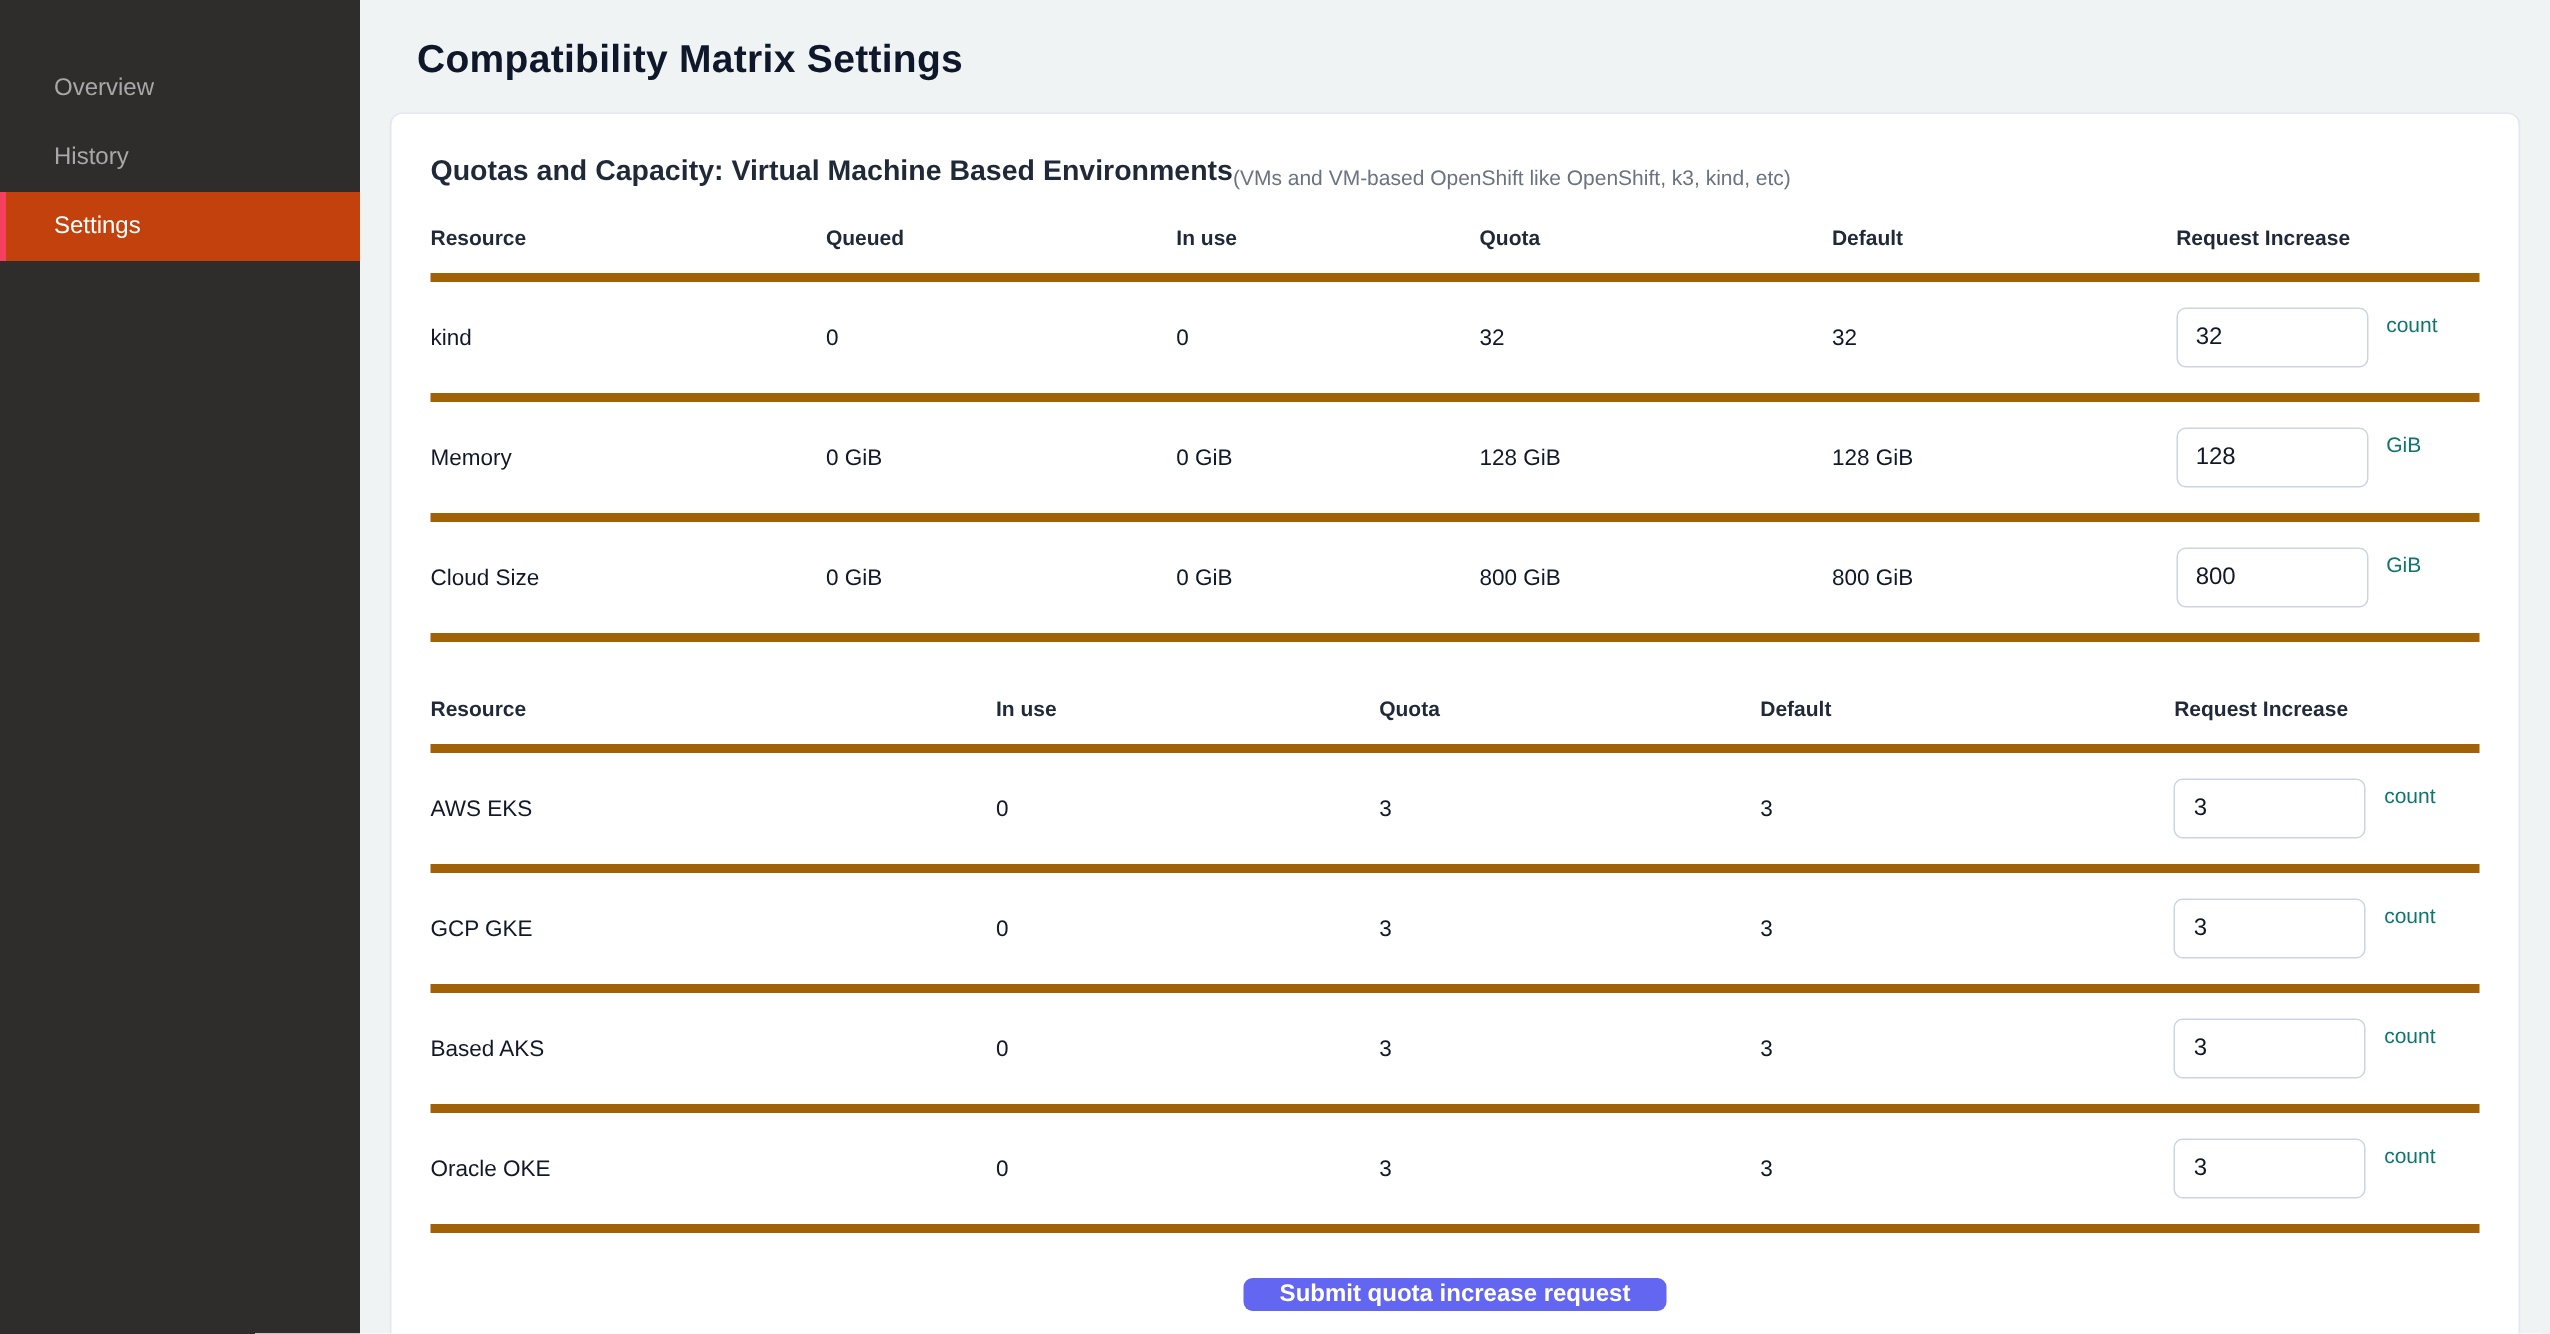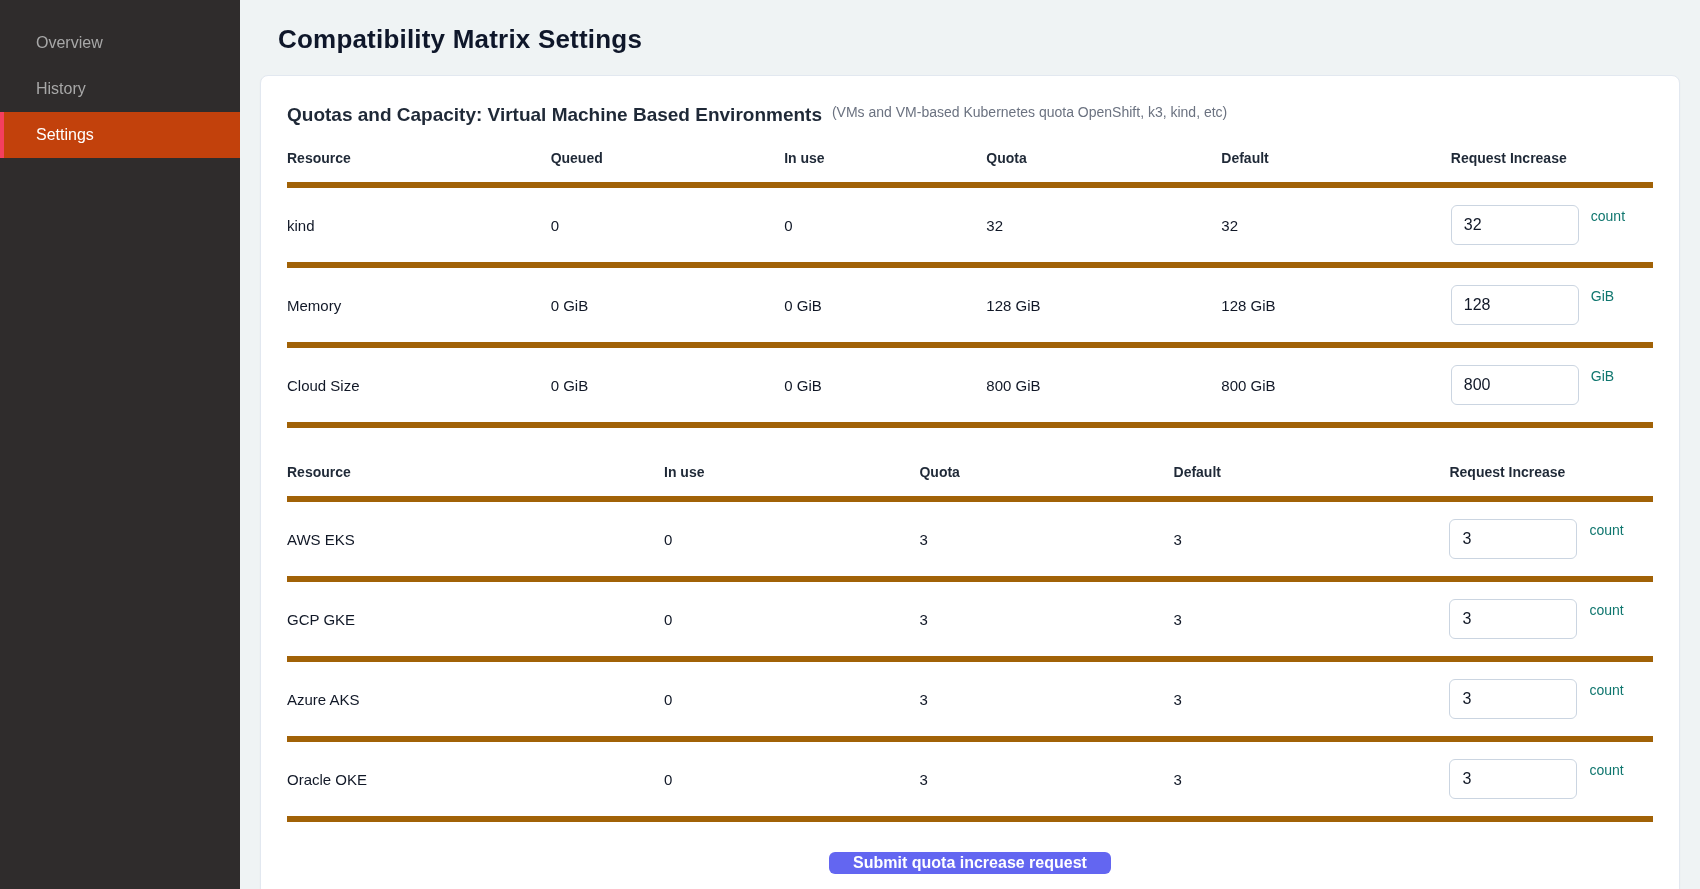--- a/index.html
+++ b/index.html
@@ -11,21 +11,21 @@
     color: #1f2937;
     overflow: hidden;
   }
 
   
   .sidebar {
     width: 240px;
     min-width: 240px;
     height: 889px;
     background: #2f2c2c;
-    padding-top: 20px;
+    padding-top: 36px;
   }
   .side-item {
     display: flex;
     align-items: center;
     height: 46px;
     padding-left: 32px;
     color: #a8a8a8;
     font-size: 16px;
     cursor: pointer;
     border-left: 4px solid transparent;
@@ -52,22 +52,21 @@
   .card {
     background: #ffffff;
     border: 1px solid #e2e8f0;
     border-radius: 8px;
     padding: 28px 26px 32px 26px;
     box-shadow: 0 1px 2px rgba(0,0,0,0.04);
   }
 
   .section-heading-row {
     display: flex;
-    align-items: flex-start;
-    gap: 10px;
+    align-items: flex-end;
     margin-bottom: 20px;
   }
   .section-heading {
     font-size: 19px;
     font-weight: 700;
     color: #1f2937;
   }
   .section-subheading {
     font-size: 14px;
     color: #6b7280;
@@ -154,21 +153,21 @@
 </nav>
 
 <main class="main">
   <h1 class="page-title">Compatibility Matrix Settings</h1>
 
   <div class="card">
 
     <section>
       <div class="section-heading-row">
         <span class="section-heading">Quotas and Capacity: Virtual Machine Based Environments</span>
-        <span class="section-subheading">(VMs and VM-based Kubernetes quota OpenShift, k3, kind, etc)</span>
+        <span class="section-subheading">(VMs and VM-based OpenShift like OpenShift, k3, kind, etc)</span>
       </div>
 
       <div class="tbl tbl-vm">
         <div class="tbl-row tbl-head">
           <div>Resource</div>
           <div>Queued</div>
           <div>In use</div>
           <div>Quota</div>
           <div>Default</div>
           <div>Request Increase</div>
@@ -239,21 +238,21 @@
           <div class="cell">0</div>
           <div class="cell">3</div>
           <div class="cell">3</div>
           <div class="request-cell">
             <input class="quota-input" type="text" value="3" style="">
             <span class="unit-label">count</span>
           </div>
         </div>
 
         <div class="tbl-row tbl-data">
-          <div class="cell cell-resource">Azure AKS</div>
+          <div class="cell cell-resource">Based AKS</div>
           <div class="cell">0</div>
           <div class="cell">3</div>
           <div class="cell">3</div>
           <div class="request-cell">
             <input class="quota-input" type="text" value="3" style="">
             <span class="unit-label">count</span>
           </div>
         </div>
 
         <div class="tbl-row tbl-data">

